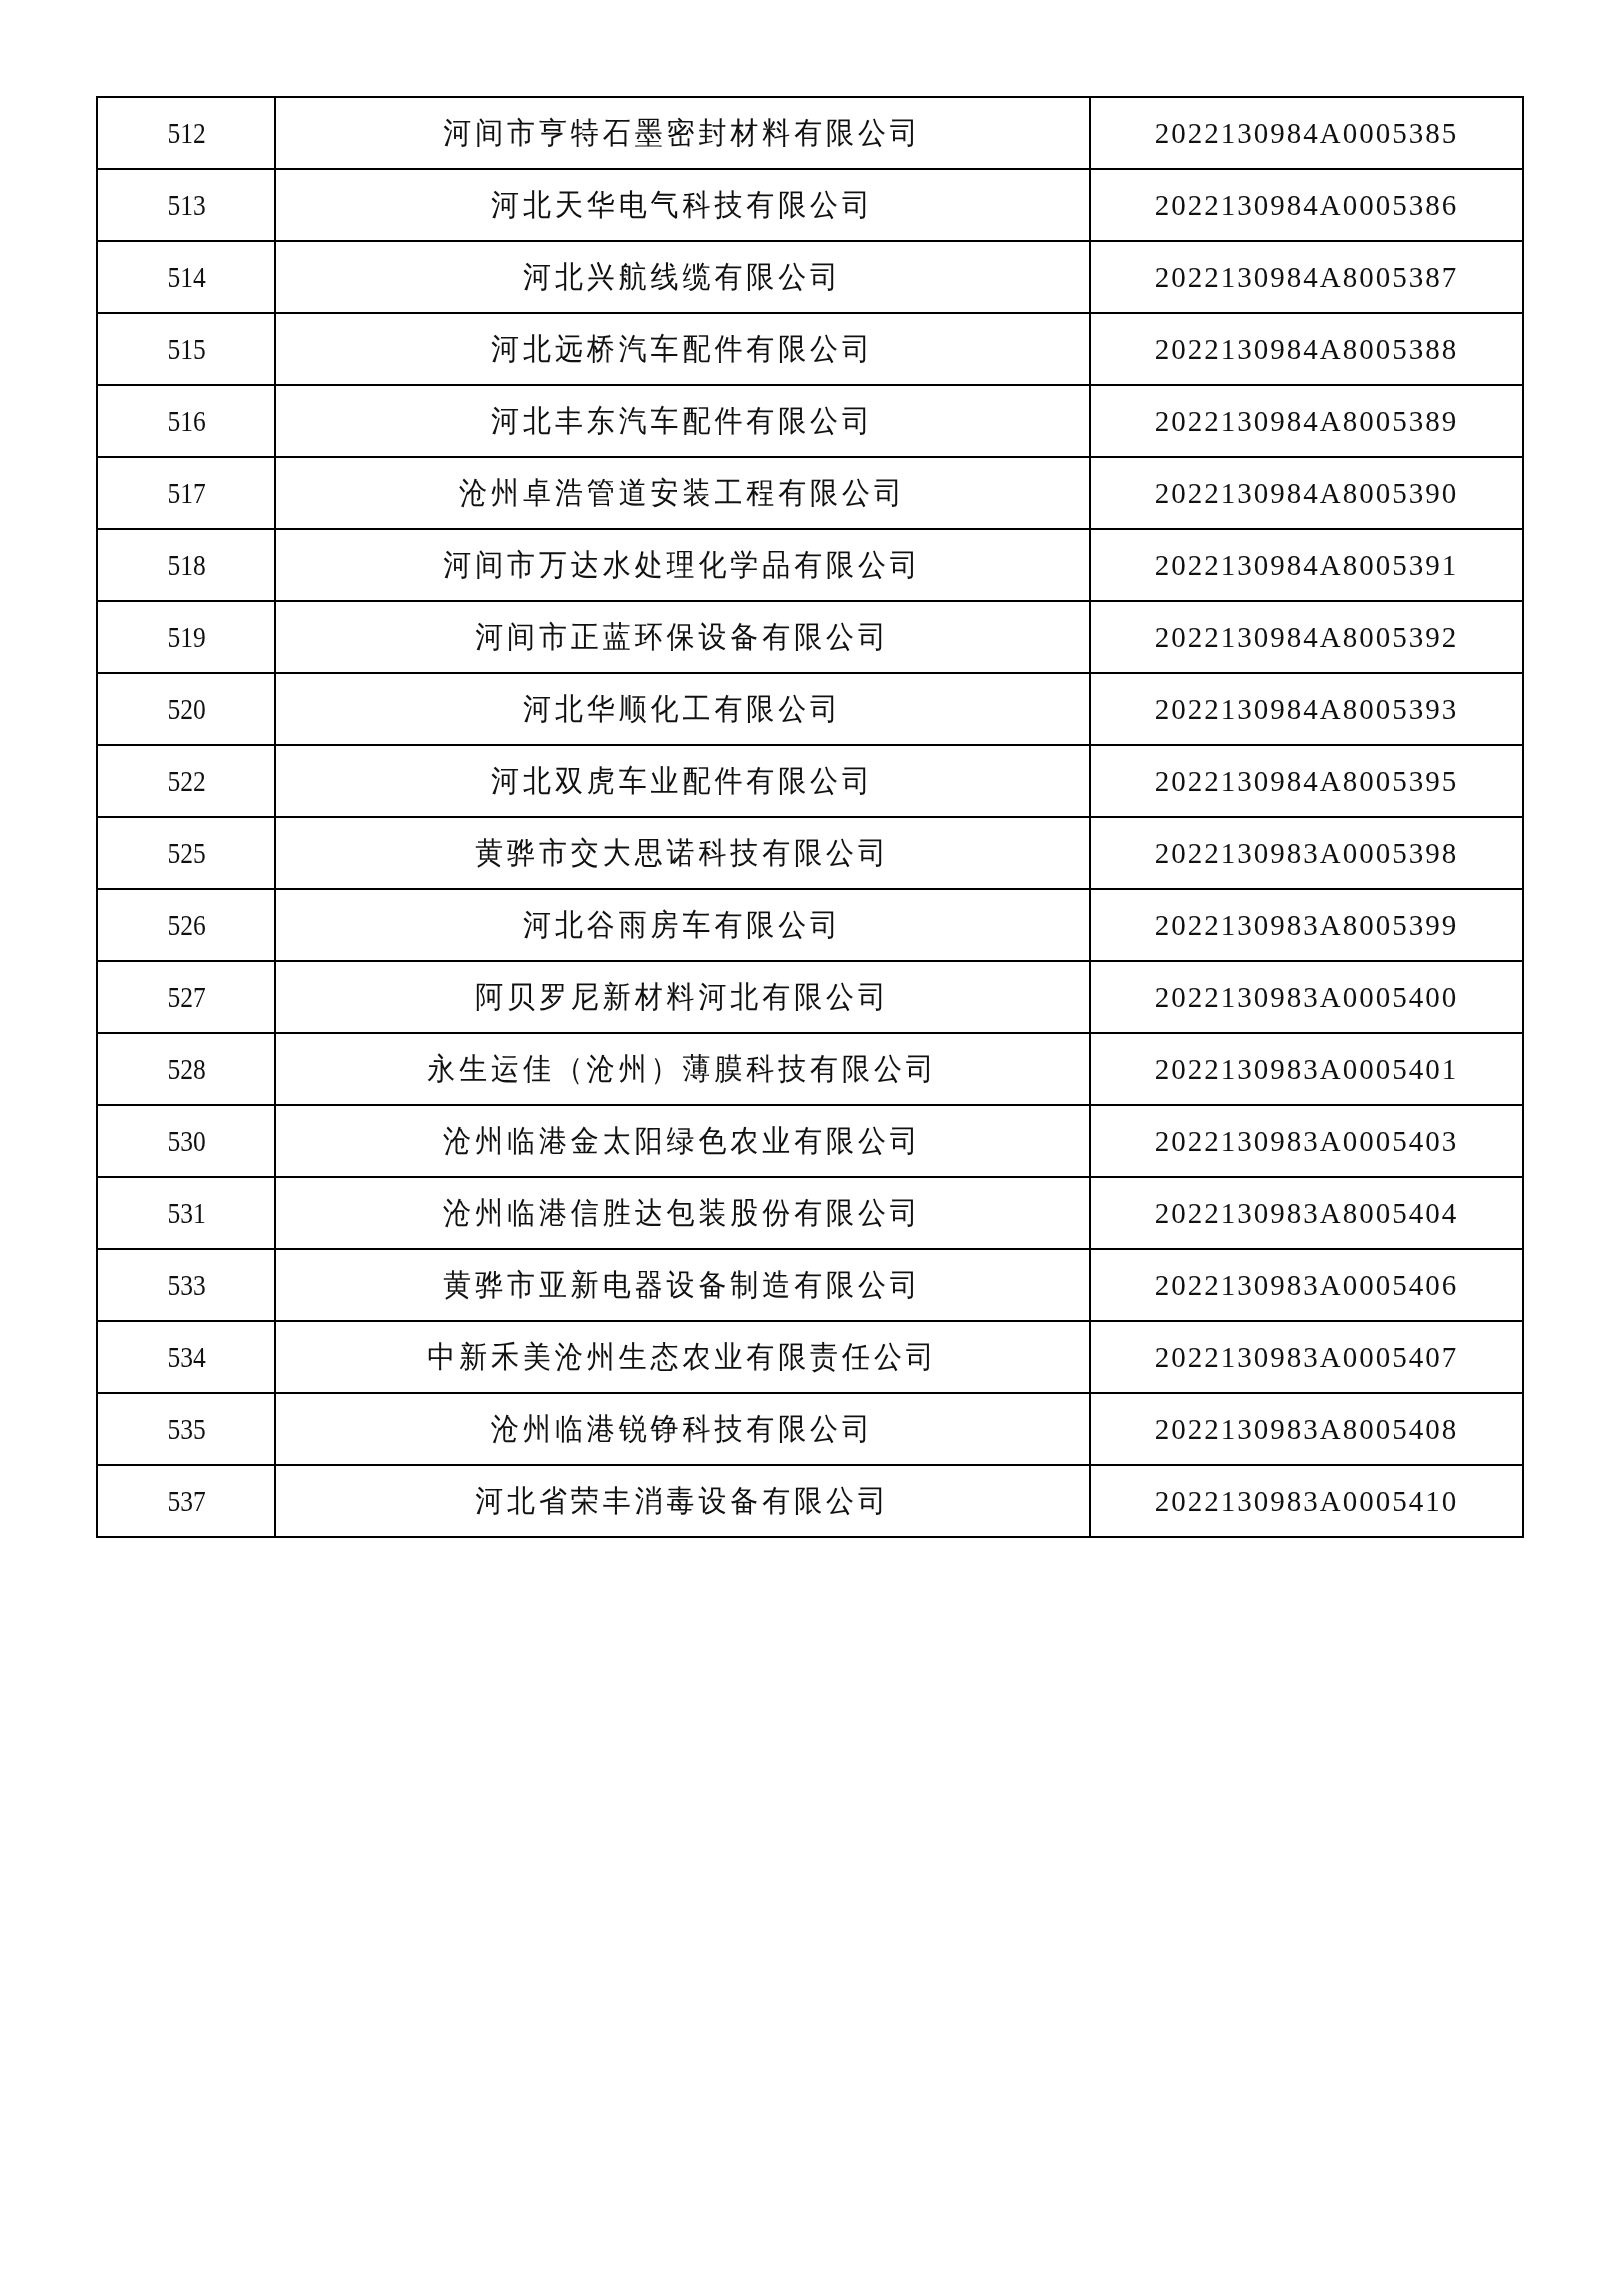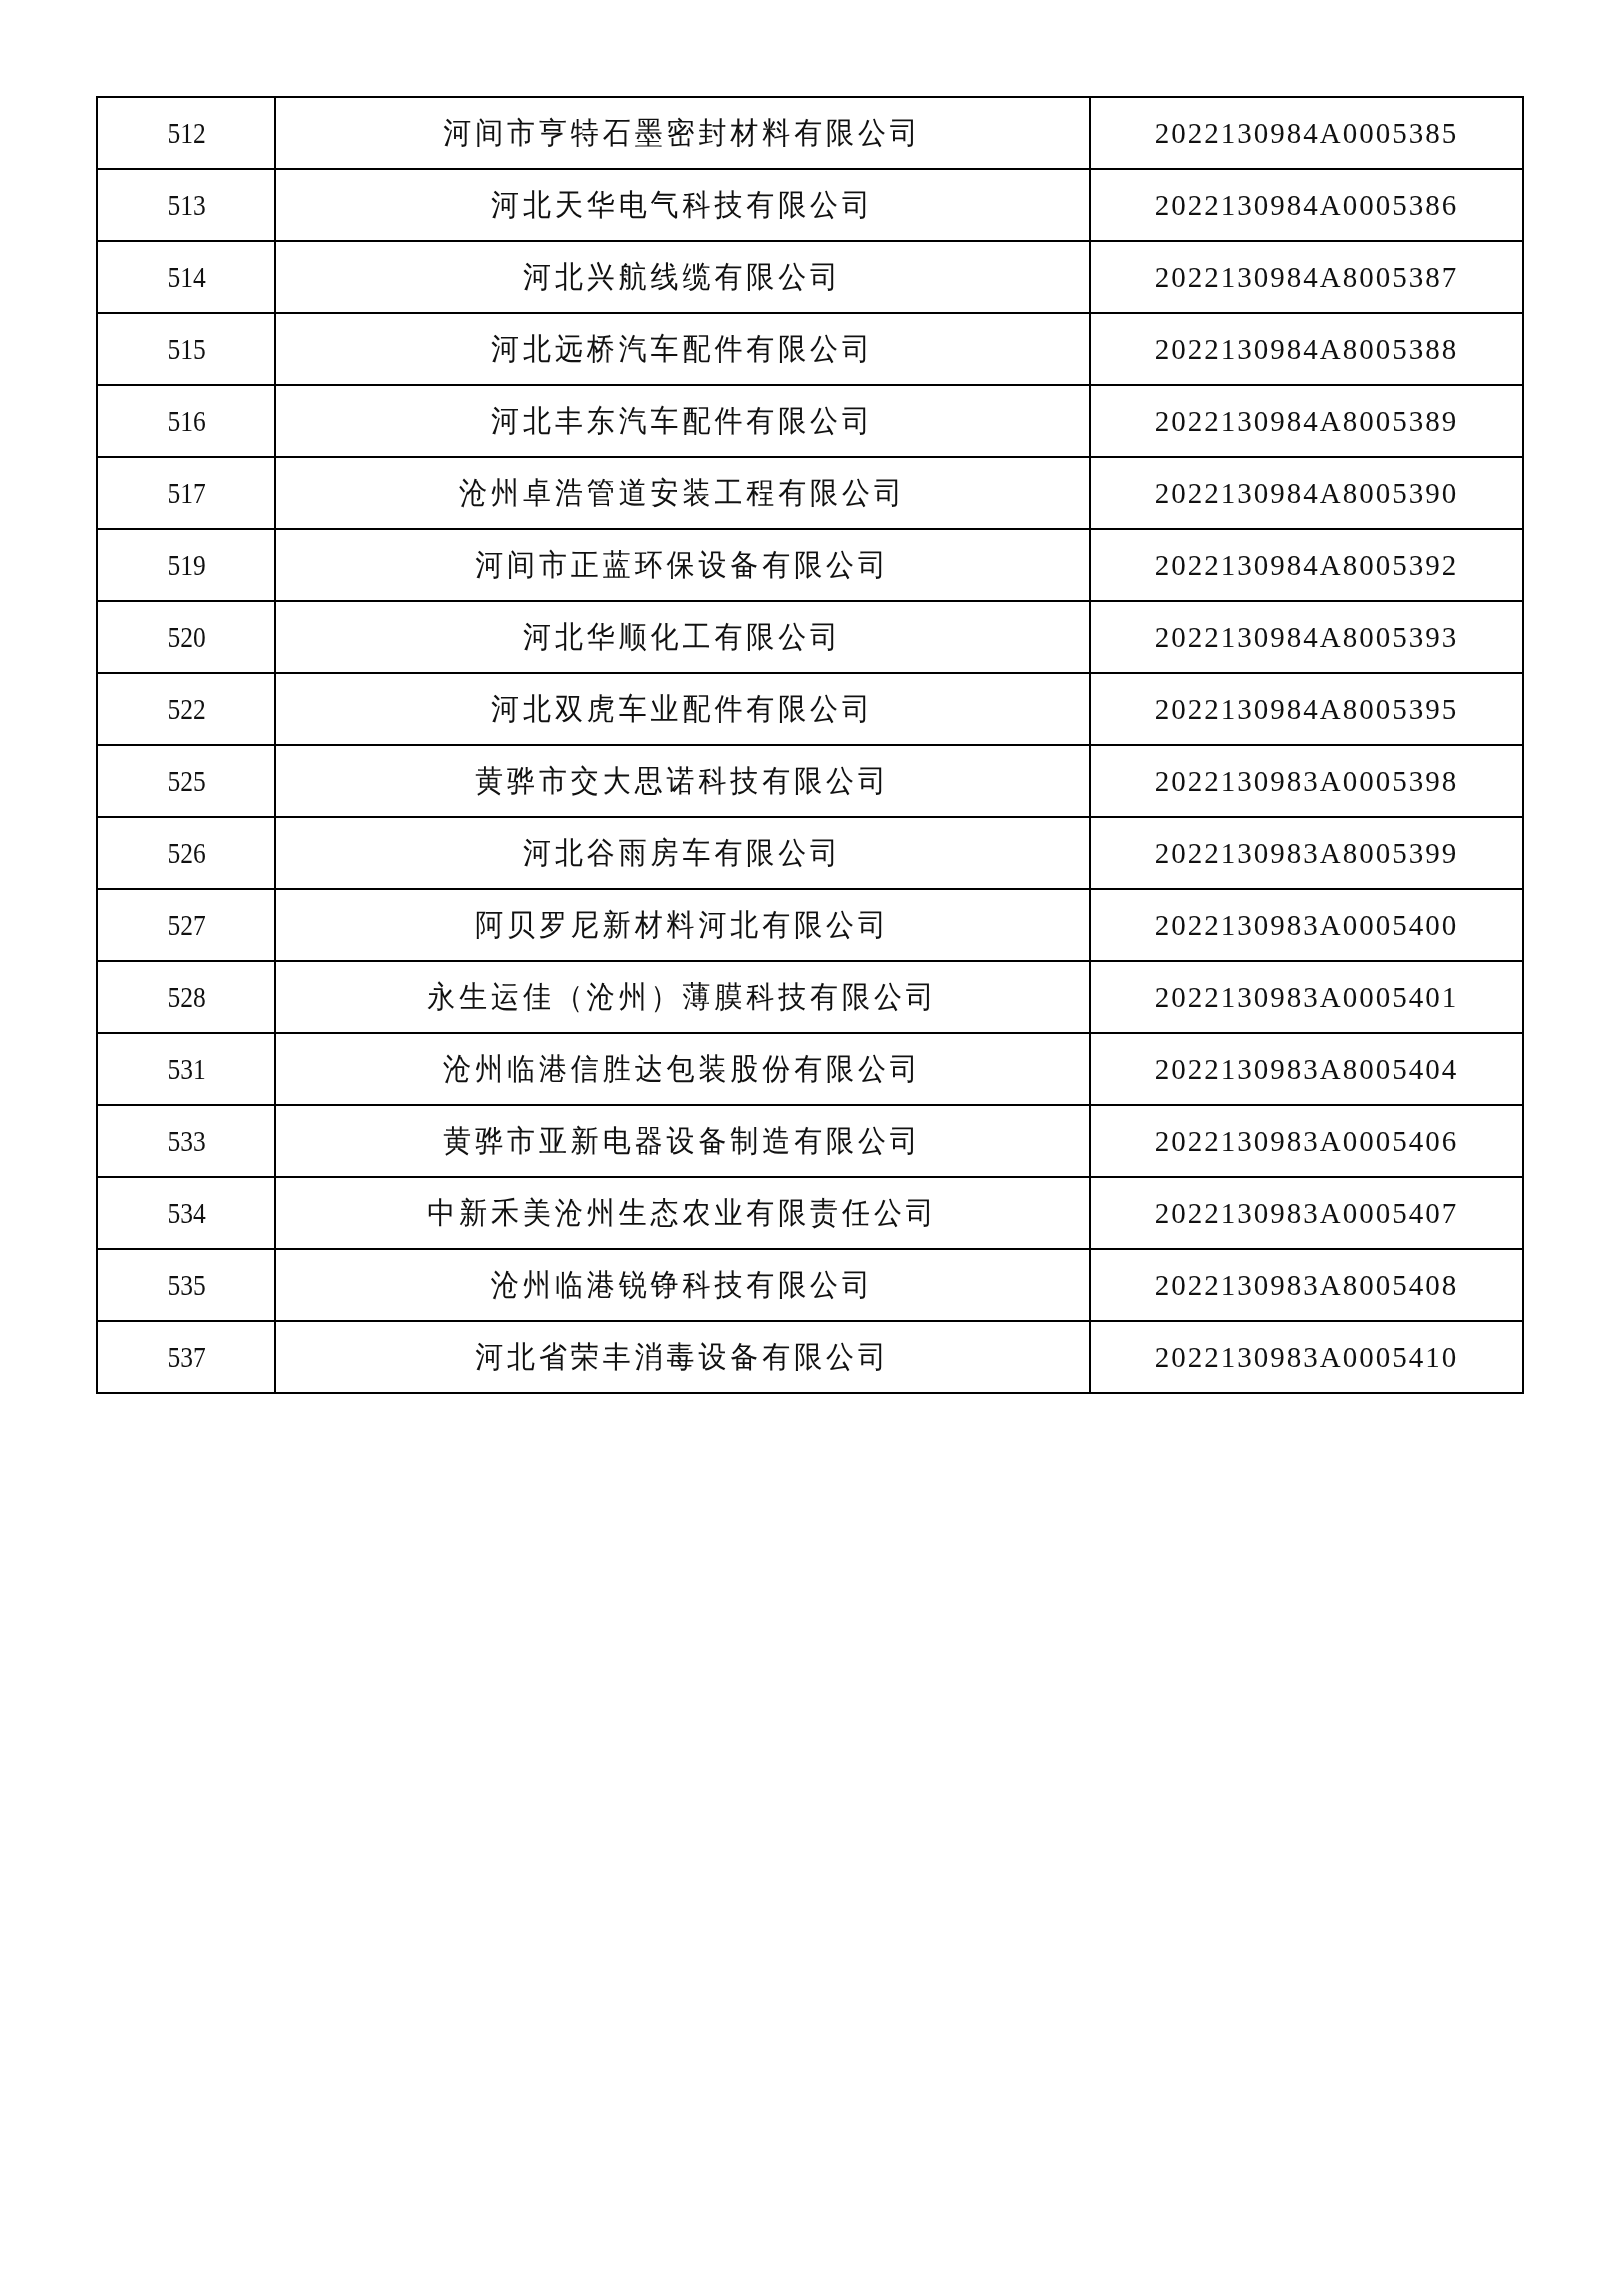--- a/index.html
+++ b/index.html
@@ -98,20 +98,25 @@
           <td><span class="no">516</span></td>
           <td><span class="name">河北丰东汽车配件有限公司</span></td>
           <td><span class="code">2022130984A8005389</span></td>
         </tr>
       <tr>
           <td><span class="no">517</span></td>
           <td><span class="name">沧州卓浩管道安装工程有限公司</span></td>
           <td><span class="code">2022130984A8005390</span></td>
         </tr>
       <tr>
+          <td><span class="no">518</span></td>
+          <td><span class="name">河间市万达水处理化学品有限公司</span></td>
+          <td><span class="code">2022130984A8005391</span></td>
+        </tr>
+      <tr>
           <td><span class="no">519</span></td>
           <td><span class="name">河间市正蓝环保设备有限公司</span></td>
           <td><span class="code">2022130984A8005392</span></td>
         </tr>
       <tr>
           <td><span class="no">520</span></td>
           <td><span class="name">河北华顺化工有限公司</span></td>
           <td><span class="code">2022130984A8005393</span></td>
         </tr>
       <tr>
@@ -133,20 +138,25 @@
           <td><span class="no">527</span></td>
           <td><span class="name">阿贝罗尼新材料河北有限公司</span></td>
           <td><span class="code">2022130983A0005400</span></td>
         </tr>
       <tr>
           <td><span class="no">528</span></td>
           <td><span class="name">永生运佳（沧州）薄膜科技有限公司</span></td>
           <td><span class="code">2022130983A0005401</span></td>
         </tr>
       <tr>
+          <td><span class="no">530</span></td>
+          <td><span class="name">沧州临港金太阳绿色农业有限公司</span></td>
+          <td><span class="code">2022130983A0005403</span></td>
+        </tr>
+      <tr>
           <td><span class="no">531</span></td>
           <td><span class="name">沧州临港信胜达包装股份有限公司</span></td>
           <td><span class="code">2022130983A8005404</span></td>
         </tr>
       <tr>
           <td><span class="no">533</span></td>
           <td><span class="name">黄骅市亚新电器设备制造有限公司</span></td>
           <td><span class="code">2022130983A0005406</span></td>
         </tr>
       <tr>

